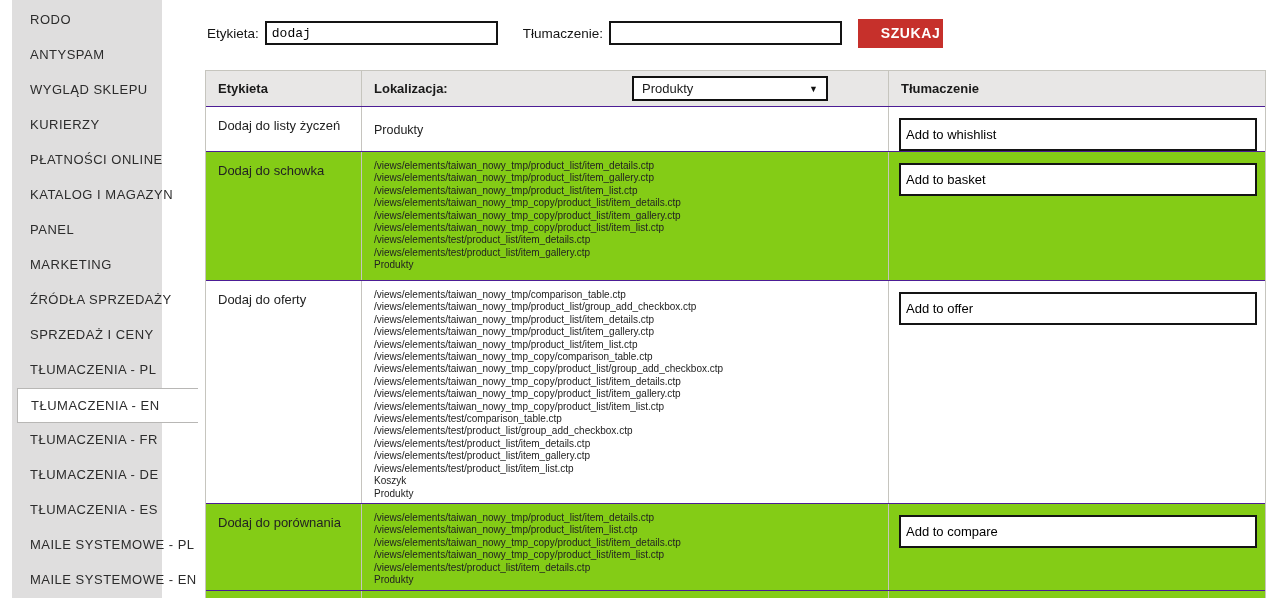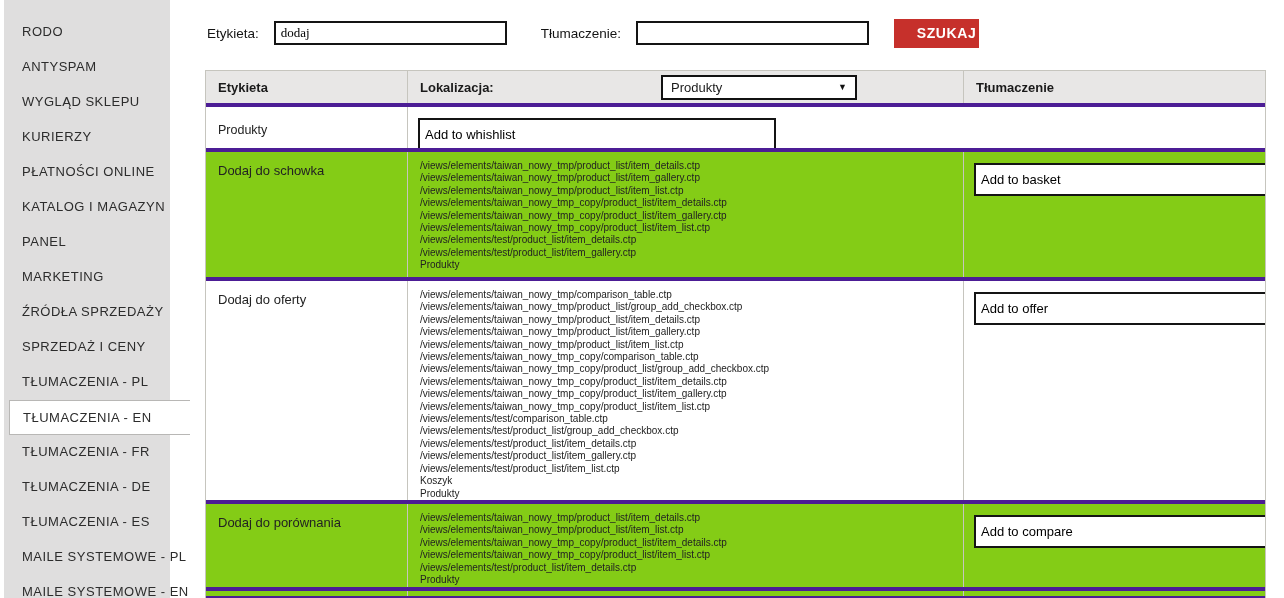--- a/index.html
+++ b/index.html
@@ -1,47 +1,47 @@
 <!DOCTYPE html>
 <html><head>
 <meta charset="utf-8">
 <style>
   * { margin:0; padding:0; box-sizing:border-box; }
   html,body { width:1284px; height:598px; overflow:hidden; background:#fff;
     font-family:"Liberation Sans","DejaVu Sans",sans-serif; color:#1e1e1e; }
 
   
-  .sidebar { position:absolute; left:4px; top:0; width:166px; height:598px;
-    background:#dfdede; padding-top:15px; }
+  .sidebar { position:absolute; left:12px; top:0; width:150px; height:598px;
+    background:#dfdede; padding-top:3px; }
   .nav-item { height:35px; line-height:33px; padding-left:18px; font-size:13px;
     letter-spacing:.5px; color:#2c2c2c; cursor:pointer; white-space:nowrap; }
   .nav-item.active { background:#fff; margin-left:5px; width:181px;
     border:1px solid #b8b7b5; border-right:none; padding-left:13px; }
 
   
   .searchbar { position:absolute; left:207px; top:18px; height:30px;
-    display:flex; align-items:center;gap:9px; }
+    display:flex; align-items:center; }
   .searchbar label { font-size:13.5px; color:#141414; }
   .txt { border:2px solid #141414; background:#fff; height:24px; width:233px;
-    font-size:13px; padding:2px 5px; font-family:Liberation Serif, serif; outline:none; }
+    font-size:13px; padding:2px 5px; font-family:Liberation Mono, monospace; outline:none; }
   .lbl1 { margin-right:6px; }
   .lbl2 { margin-left:25px; margin-right:6px; }
   .btn-search { margin-left:16px; width:85px; height:29px; border:none;
     color:#fff; font-size:14px; font-weight:bold; letter-spacing:.6px;
     cursor:pointer; font-family:inherit; }
 
   
   .table { position:absolute; left:205px; top:70px; width:1061px; height:528px;
     border-top:1px solid #c6c5be; border-left:1px solid #c6c5be;
     border-right:1px solid #c6c5be; overflow:hidden; background:#fff; }
   .row { display:grid; grid-template-columns:155px 527px 377px;
-    border-bottom:4px solid #4c1d95; background:#fff;gap:29px; }
+    border-bottom:1px solid #4c1d95; background:#fff; }
   .row.alt { background:#84cc16; }
   .cell { overflow:hidden; }
-  .cell + .cell { border-left:1px solid #c6c5be;margin-left:17px; }
+  .cell + .cell { border-left:1px solid #c6c5be; }
 
   .thead { height:36px; background:#e8e7e6; }
   .thead .cell { display:flex; align-items:center; font-size:13px;
     font-weight:bold; color:#1a1a1a; padding-left:12px; }
   .select { width:196px; height:25px; border:2px solid #111; background:#fff;
     margin-left:auto; margin-right:60px; display:flex; align-items:center;
     justify-content:space-between; padding:0 8px; font-weight:normal;
     font-size:13px; cursor:pointer; }
   .select .arrow { font-size:9px; color:#111; }
 
@@ -96,20 +96,21 @@
       <span>Lokalizacja:</span>
       <div class="select">
         <span>Produkty</span>
         <span class="arrow">▼</span>
       </div>
     </div>
     <div class="cell">Tłumaczenie</div>
   </div>
 
   <div class="row r1">
+    <div class="cell c-label">Dodaj do listy życzeń</div>
     <div class="cell c-loc vpad">Produkty</div>
     <div class="cell c-trans">
       <input class="trans-input" type="text" value="Add to whishlist" style="">
     </div>
   </div>
 
   <div class="row r2 alt">
     <div class="cell c-label">Dodaj do schowka</div>
     <div class="cell c-loc">/views/elements/taiwan_nowy_tmp/product_list/item_details.ctp
 /views/elements/taiwan_nowy_tmp/product_list/item_gallery.ctp

